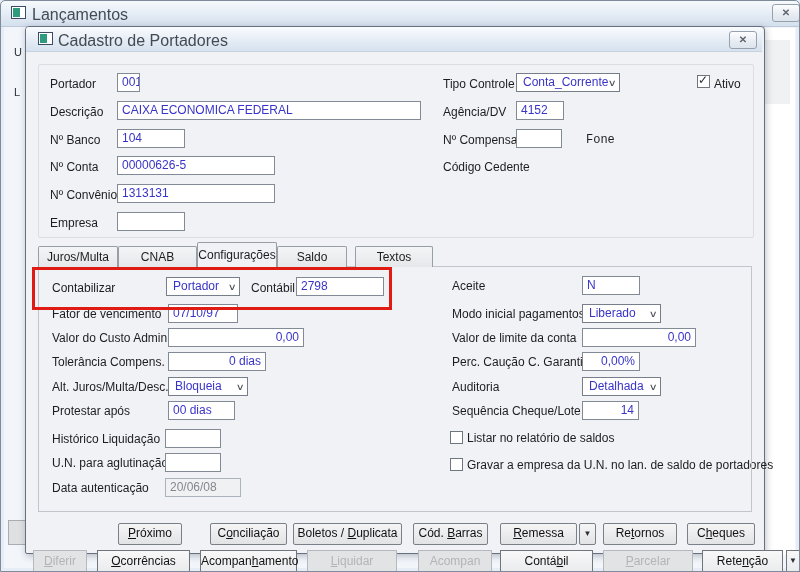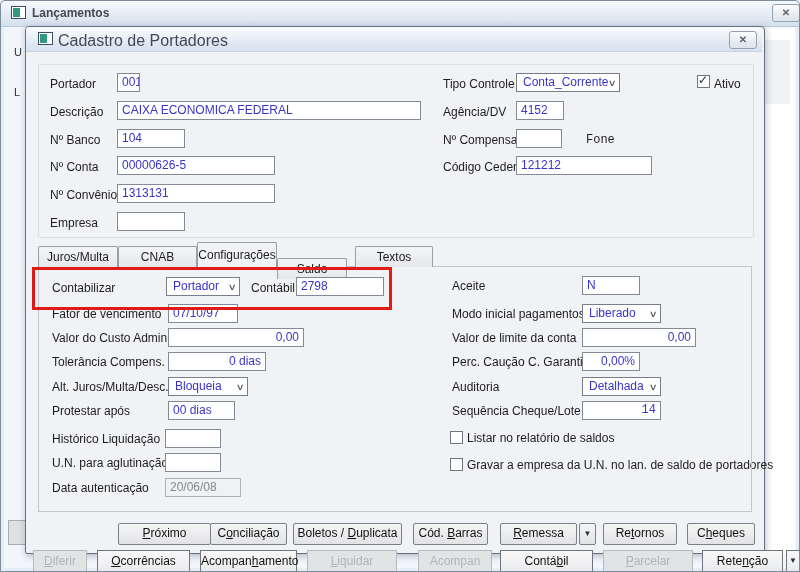--- a/index.html
+++ b/index.html
@@ -1,21 +1,21 @@
 <!DOCTYPE html>
 <html><head>
 <meta charset="utf-8">
 <style>
   html,body{margin:0;padding:0;}
   body{font-family:"Liberation Sans",sans-serif;}
   .page{position:relative;width:800px;height:572px;background:#e7edf6;overflow:hidden;}
   .frame-border{position:absolute;inset:0;border:1px solid #7d8b9a;border-radius:5px 5px 0 0;pointer-events:none;z-index:40;}
   .win-titlebar{position:absolute;left:0;top:0;width:800px;height:26px;
     background:linear-gradient(#f8fafd,#e4ecf5 55%,#d4e0ee);border-bottom:1px solid #bcc9d8;border-radius:5px 5px 0 0;}
-  .win-title{position:absolute;left:32px;top:6px;font-size:12px;color:#434a53;white-space:nowrap;font-weight:bold;}
+  .win-title{position:absolute;left:32px;top:6px;font-size:16px;color:#434a53;white-space:nowrap;}
   .app-icon{position:absolute;left:11px;top:6px;width:15px;height:13px;background:#fff;border:1px solid #3d4c66;box-sizing:border-box;}
   .app-icon i{position:absolute;left:1px;top:1px;width:7px;height:9px;background:#2f9a7e;}
   .close-btn{position:absolute;width:28px;height:18px;background:linear-gradient(#fdfdfe,#e7ecf2 60%,#dde4ec);
     border:1px solid #97a1ae;border-radius:3px;text-align:center;line-height:16px;font-size:10px;color:#5d646d;font-weight:bold;box-sizing:border-box;}
   .win-content{position:absolute;left:4px;top:27px;width:792px;height:541px;background:#f2f5fa;}
   .right-strip{position:absolute;left:763px;top:28px;width:32px;height:527px;background:#ffffff;}
   .right-scroll{position:absolute;left:765px;top:40px;width:25px;height:64px;background:#f0f1f2;}
   .frag{position:absolute;font-size:11px;color:#2d3038;width:9px;overflow:hidden;white-space:nowrap;}
   .hidden-btn{position:absolute;left:8px;top:520px;width:47px;height:25px;background:#dfe0e2;border:1px solid #a9adb3;box-sizing:border-box;}
 
@@ -123,31 +123,30 @@
     <div class="dd" style="left:490px;top:46px;width:104px;"><span>Conta_Corrente</span><span class="chev">∨</span></div>
 
     <span class="lbl" style="left:417px;top:78px;">Agência/DV</span>
     <div class="tb" style="left:490px;top:74px;width:48px;">4152</div>
 
     <span class="lbl" style="left:417px;top:106px;">Nº Compensação</span>
     <div class="tb" style="left:490px;top:102px;width:46px;"></div>
     <span class="lbl" style="left:560px;top:106px;font-family:Liberation Mono, monospace;">Fone</span>
 
     <span class="lbl" style="left:417px;top:133px;">Código Cedente</span>
-    <div class="tb" style="left:490px;top:129px;width:136px;">121212</div>
 
     <div class="cb" style="left:671px;top:48px;">
         <span class="check">✓</span>
       </div>
     <span class="lbl" style="left:688px;top:50px;">Ativo</span>
 
     <div class="tab" style="left:12px;width:80px;"><span>Juros/Multa</span></div>
     <div class="tab" style="left:92px;width:79px;"><span>CNAB</span></div>
     <div class="tab active" style="left:171px;width:80px;"><span>Configurações</span></div>
-    <div class="tab" style="left:251px;width:70px;margin-top:12px;"><span>Saldo</span></div>
+    <div class="tab" style="left:251px;width:70px;"><span>Saldo</span></div>
     <div class="tab" style="left:329px;width:78px;"><span>Textos</span></div>
     <div class="tabpage"></div>
 
     <div class="redrect"></div>
 
     <span class="lbl" style="left:26px;top:254px;z-index:7;">Contabilizar</span>
     <div class="dd" style="left:140px;top:250px;width:74px;z-index:7;"><span>Portador</span><span class="chev">∨</span></div>
     <span class="lbl" style="left:225px;top:254px;z-index:7;">Contábil</span>
     <div class="tb" style="left:270px;top:250px;width:88px;z-index:7;">2798</div>
 
@@ -184,29 +183,29 @@
     <span class="lbl" style="left:426px;top:304px;">Valor de limite da conta</span>
     <div class="tb right" style="left:556px;top:301px;width:114px;">0,00</div>
 
     <span class="lbl" style="left:426px;top:328px;">Perc. Caução C. Garantida</span>
     <div class="tb right" style="left:556px;top:325px;width:58px;">0,00%</div>
 
     <span class="lbl" style="left:426px;top:353px;">Auditoria</span>
     <div class="dd" style="left:556px;top:350px;width:79px;"><span>Detalhada</span><span class="chev">∨</span></div>
 
     <span class="lbl" style="left:426px;top:377px;">Sequência Cheque/Lote</span>
-    <div class="tb right" style="left:556px;top:374px;width:79px;font-family:Liberation Mono, monospace;">14</div>
+    <div class="tb right" style="left:556px;top:374px;width:57px;">14</div>
 
     <div class="cb" style="left:424px;top:404px;"></div>
     <span class="lbl" style="left:441px;top:404px;">Listar no relatório de saldos</span>
 
     <div class="cb" style="left:424px;top:431px;"></div>
     <span class="lbl" style="left:441px;top:431px;">Gravar a empresa da U.N. no lan. de saldo de portadores</span>
 
-    <div class="btn" style="left:92px;top:496px;width:93px;"><span></span><span class="ac">P</span><span>róximo</span></div>
+    <div class="btn" style="left:92px;top:496px;width:64px;"><span></span><span class="ac">P</span><span>róximo</span></div>
     <div class="btn" style="left:184px;top:496px;width:77px;"><span>C</span><span class="ac">o</span><span>nciliação</span></div>
     <div class="btn" style="left:267px;top:496px;width:109px;"><span>Boletos / </span><span class="ac">D</span><span>uplicata</span></div>
     <div class="btn" style="left:387px;top:496px;width:75px;"><span>Cód. </span><span class="ac">B</span><span>arras</span></div>
     <div class="btn" style="left:474px;top:496px;width:77px;"><span></span><span class="ac">R</span><span>emessa</span></div>
     <div class="btn menu" style="left:553px;top:496px;width:17px;"><span>▼</span></div>
     <div class="btn" style="left:577px;top:496px;width:74px;"><span>Re</span><span class="ac">t</span><span>ornos</span></div>
     <div class="btn" style="left:661px;top:496px;width:68px;"><span>C</span><span class="ac">h</span><span>eques</span></div>
   </div>
 
   <div class="frame-border"></div>

